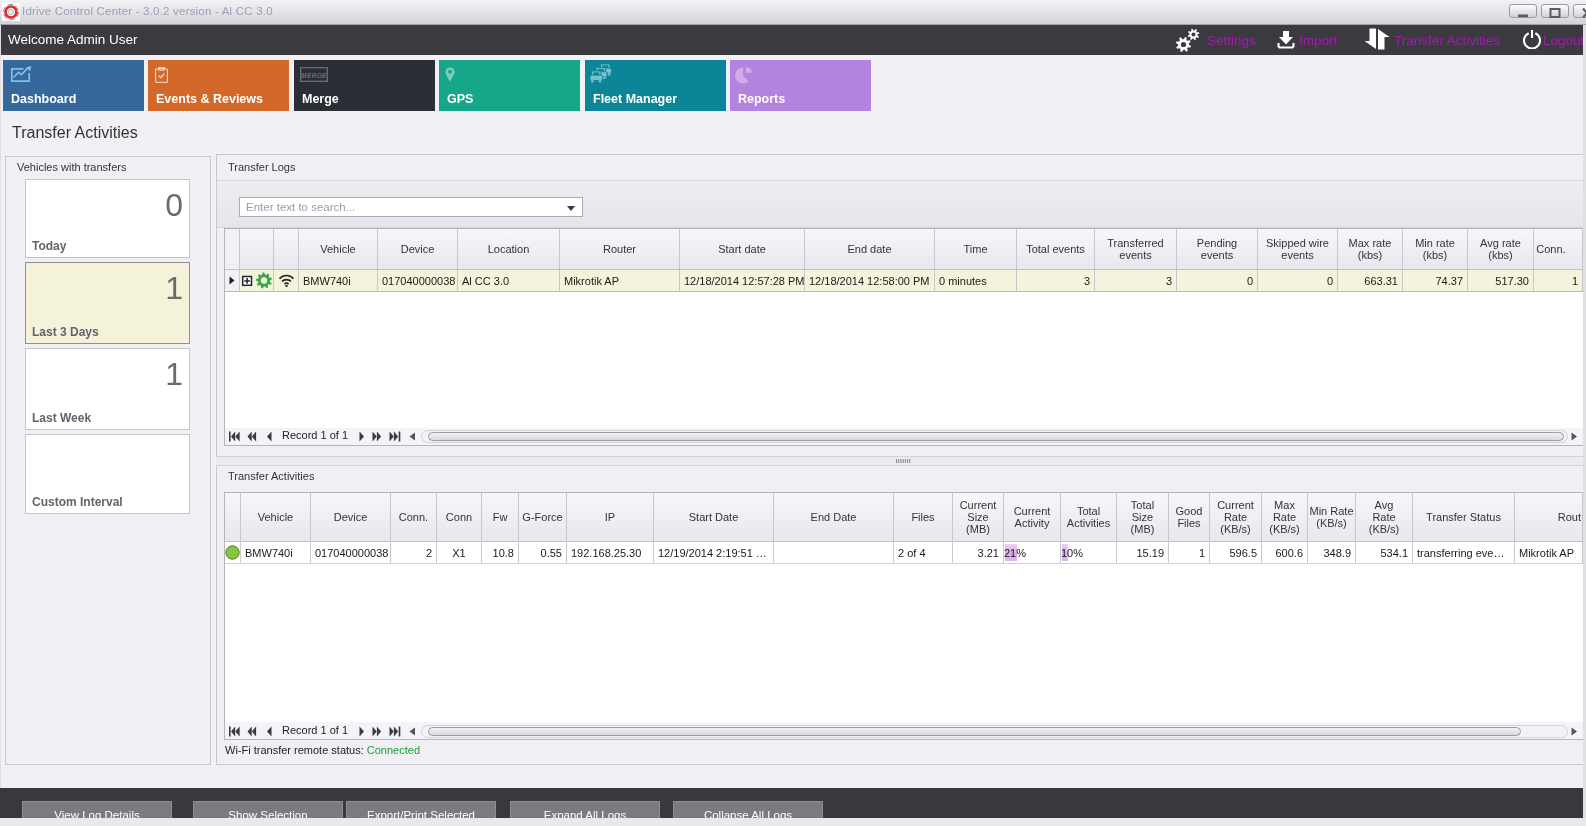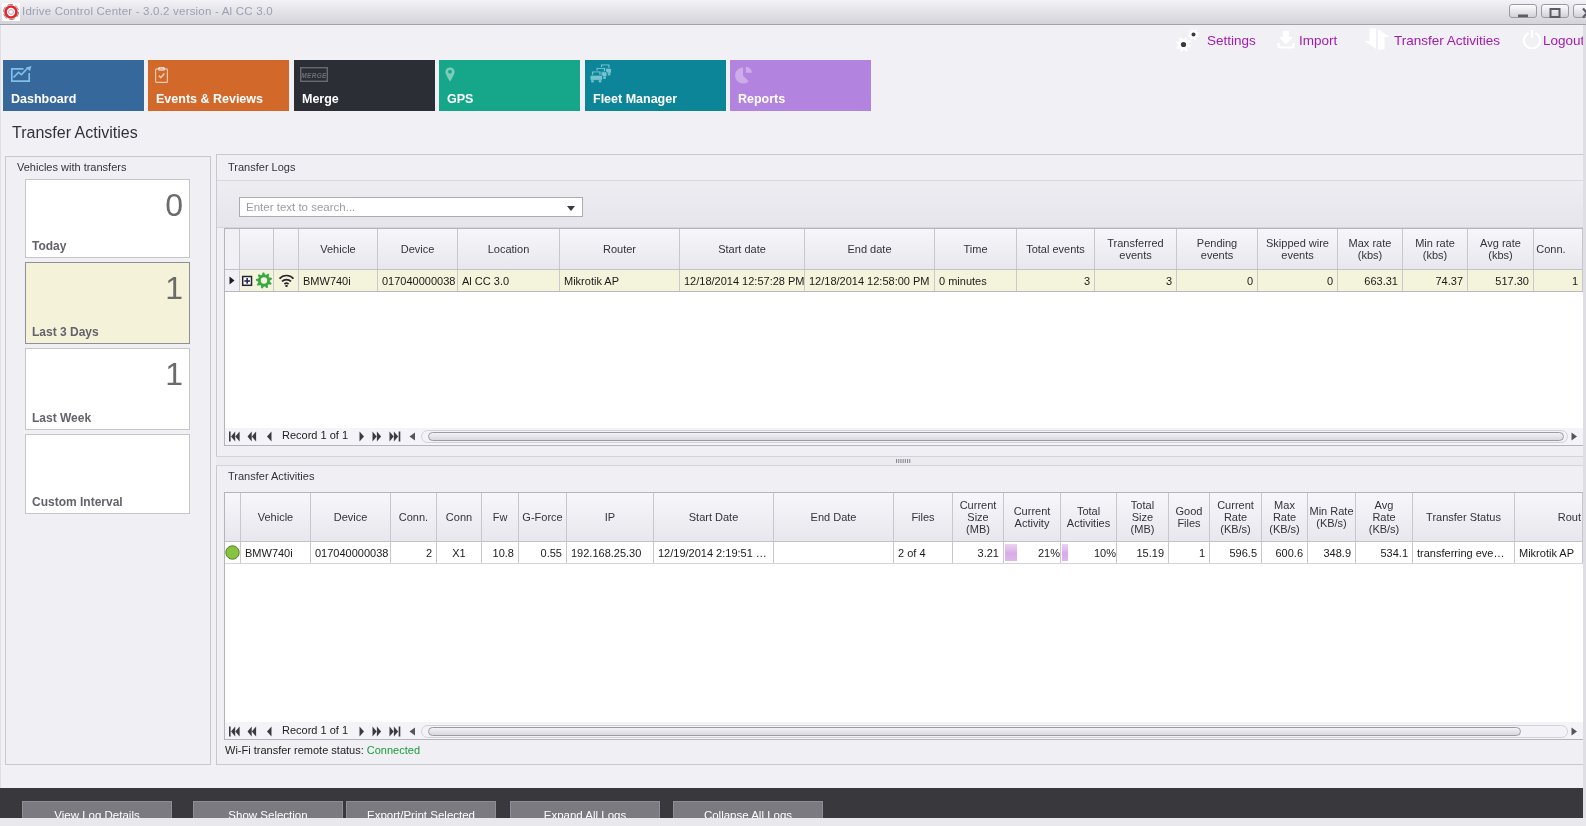--- a/index.html
+++ b/index.html
@@ -26,21 +26,21 @@
 .hc { border-right:1px solid #c8c7ce; font-size:11px; color:#33333d; display:flex; align-items:center; justify-content:center; text-align:center; line-height:12px; flex:none; }
 .drow { display:flex; }
 .logfirst { background:#f1f0f5; }
 .logrow { background:#f4f3dc; border-bottom:1px solid #b9b8bf; }
 .actrow { background:#fff; border-bottom:1px solid #d4d3d9; }
 .dc { border-right:1px solid #c9c8ce; font-size:11px; color:#1a1a1a; flex:none; display:flex; align-items:center; overflow:hidden; white-space:nowrap; }
 .dc.al { justify-content:flex-start; padding-left:4px; }
 .dc.ar { justify-content:flex-end; padding-right:4px; }
 .dc.ac { justify-content:center; }
 .dc.ic { padding:0; justify-content:center; }
-.dc.prog { position:relative; justify-content:flex-end; padding:0; }
+.dc.prog { position:relative; justify-content:flex-start; padding:0; }
 .pbar { position:absolute; left:1px; top:2px; height:17px; background:linear-gradient(#ecd4f2,#d9abe9 55%,#ddb6ec); }
 .ptxt { position:relative; font-size:11px; }
 .pgband { position:absolute; left:225px; width:1358px; height:17px; background:#f4f3f7; }
 .sbtrack { position:absolute; height:13px; background:#f3f2f7; border:1px solid #d2d1d8; border-radius:7px; }
 .sbthumb { position:absolute; height:9px; background:linear-gradient(#f2f1f5,#d9d8df); border:1px solid #9c9ba4; border-radius:5px; }
 #bottombar { left:0; top:770px; width:1583px; height:48px; background:#39383c;margin-top:18px; }
 .bbtn { position:absolute; top:13px; width:150px; height:28px; background:#7b7a81; border:1px solid #8e8d95; color:#fff; font-size:11.5px; display:flex; align-items:center; justify-content:center; }
 #bottomstrip { left:0; top:818px; width:1586px; height:8px; background:#e9e8ed; }
 #rightstrip { left:1583px; top:25px; width:3px; height:801px; background:#dfdee4; }
 #leftstrip { left:0; top:25px; width:1px; height:793px; background:#dfdee4; }
@@ -59,20 +59,23 @@
 <div class="winbtn" style="left:1509px"><svg width="26" height="12" viewBox="0 0 26 12">
           <rect x="8" y="7.5" width="10" height="2.6" fill="#5c5b66"></rect>
         </svg></div>
 <div class="winbtn" style="left:1541px"><svg width="26" height="12" viewBox="0 0 26 12">
           <rect x="8.5" y="2" width="9" height="8" fill="none" stroke="#5c5b66" stroke-width="2"></rect>
         </svg></div>
 <div class="winbtn" style="left:1573px;width:28px"><svg width="26" height="12" viewBox="0 0 26 12">
           <path d="M9 1.5 L17 10.5 M17 1.5 L9 10.5" stroke="#5c5b66" stroke-width="2.2"></path>
         </svg></div>
 </div>
+<div class="abs" id="welcome">
+      <div class="wtxt">Welcome Admin User</div>
+    </div>
 <svg class="abs" style="left:1174px;top:28px" width="26" height="25" viewBox="0 0 26 25">
       <path d="M17.05 18.03 L16.54 19.61 L13.90 19.46 L13.16 20.33 L13.75 22.92 L12.28 23.68 L10.51 21.70 L9.38 21.80 L7.97 24.05 L6.39 23.54 L6.54 20.90 L5.67 20.16 L3.08 20.75 L2.32 19.28 L4.30 17.51 L4.20 16.38 L1.95 14.97 L2.46 13.39 L5.10 13.54 L5.84 12.67 L5.25 10.08 L6.72 9.32 L8.49 11.30 L9.62 11.20 L11.03 8.95 L12.61 9.46 L12.46 12.10 L13.33 12.84 L15.92 12.25 L16.68 13.72 L14.70 15.49 L14.80 16.62 Z" fill="#fff"></path>
       <circle cx="9.5" cy="16.5" r="2.6" fill="#3b3a3e"></circle>
       <path d="M24.93 8.80 L24.32 9.91 L22.31 9.35 L21.63 9.88 L21.72 11.97 L20.49 12.32 L19.47 10.50 L18.61 10.40 L17.20 11.93 L16.09 11.32 L16.65 9.31 L16.12 8.63 L14.03 8.72 L13.68 7.49 L15.50 6.47 L15.60 5.61 L14.07 4.20 L14.68 3.09 L16.69 3.65 L17.37 3.12 L17.28 1.03 L18.51 0.68 L19.53 2.50 L20.39 2.60 L21.80 1.07 L22.91 1.68 L22.35 3.69 L22.88 4.37 L24.97 4.28 L25.32 5.51 L23.50 6.53 L23.40 7.39 Z" fill="#fff"></path>
       <circle cx="19.5" cy="6.5" r="2.0" fill="#3b3a3e"></circle>
     </svg>
 <div class="mlabel" style="left:1207px">Settings</div>
 <svg class="abs" style="left:1277px;top:31px" width="18" height="18" viewBox="0 0 18 18">
       <g fill="#fff">
         <rect x="6" y="0" width="6" height="6.5"></rect>

